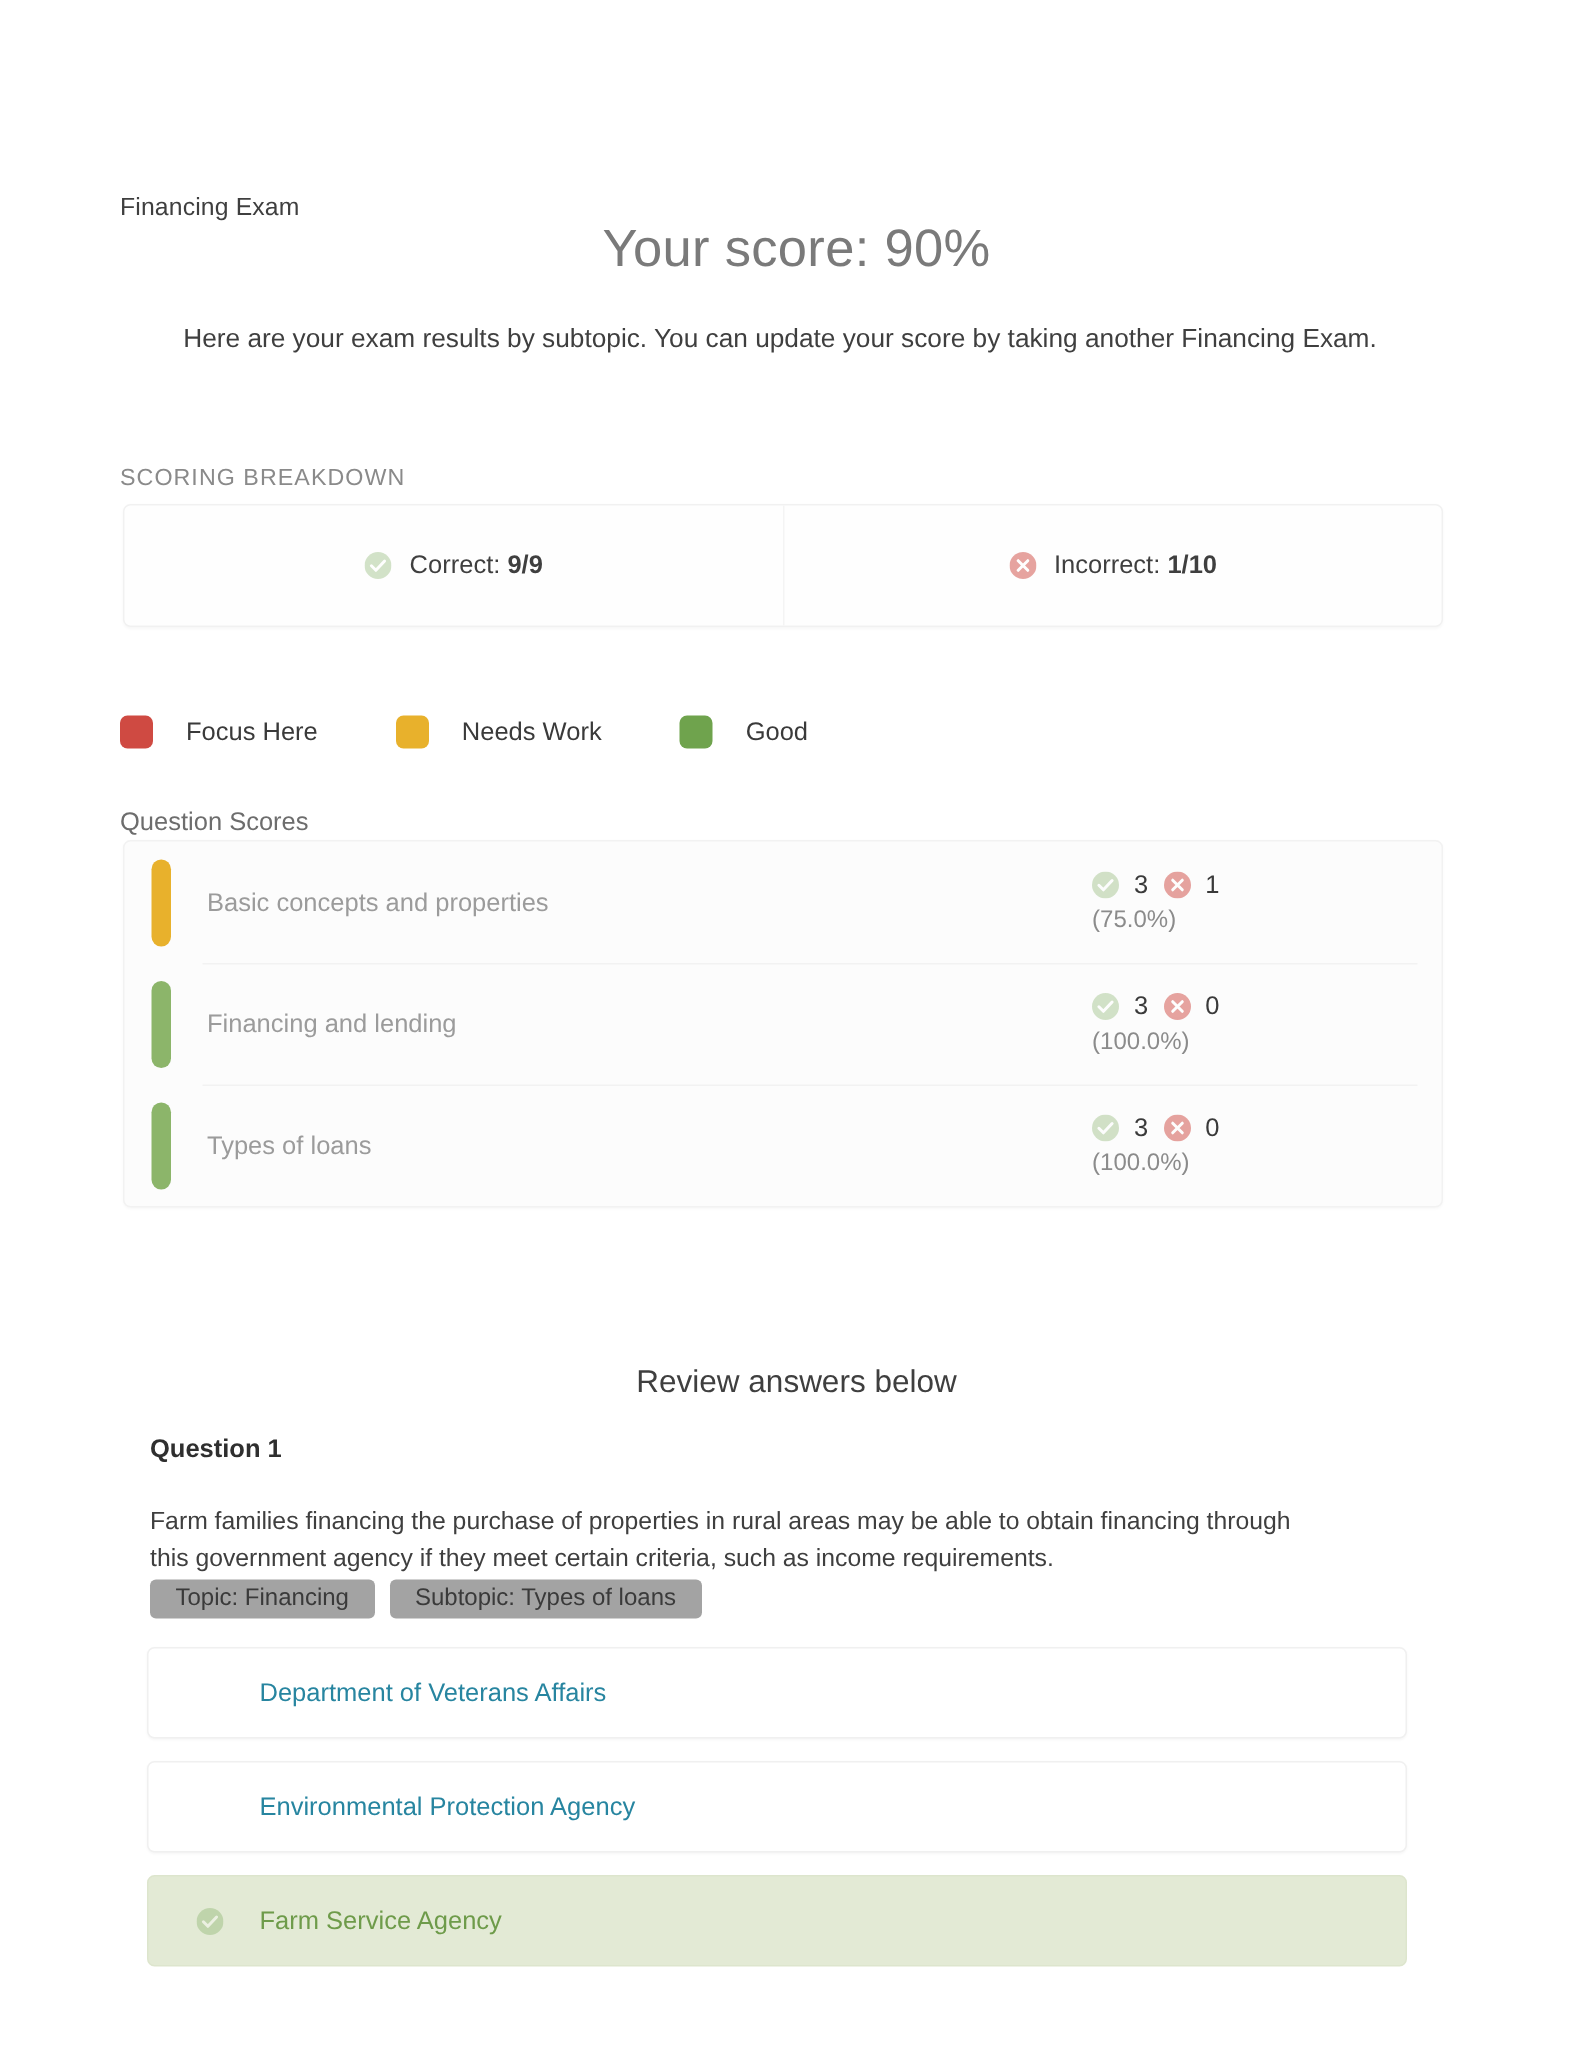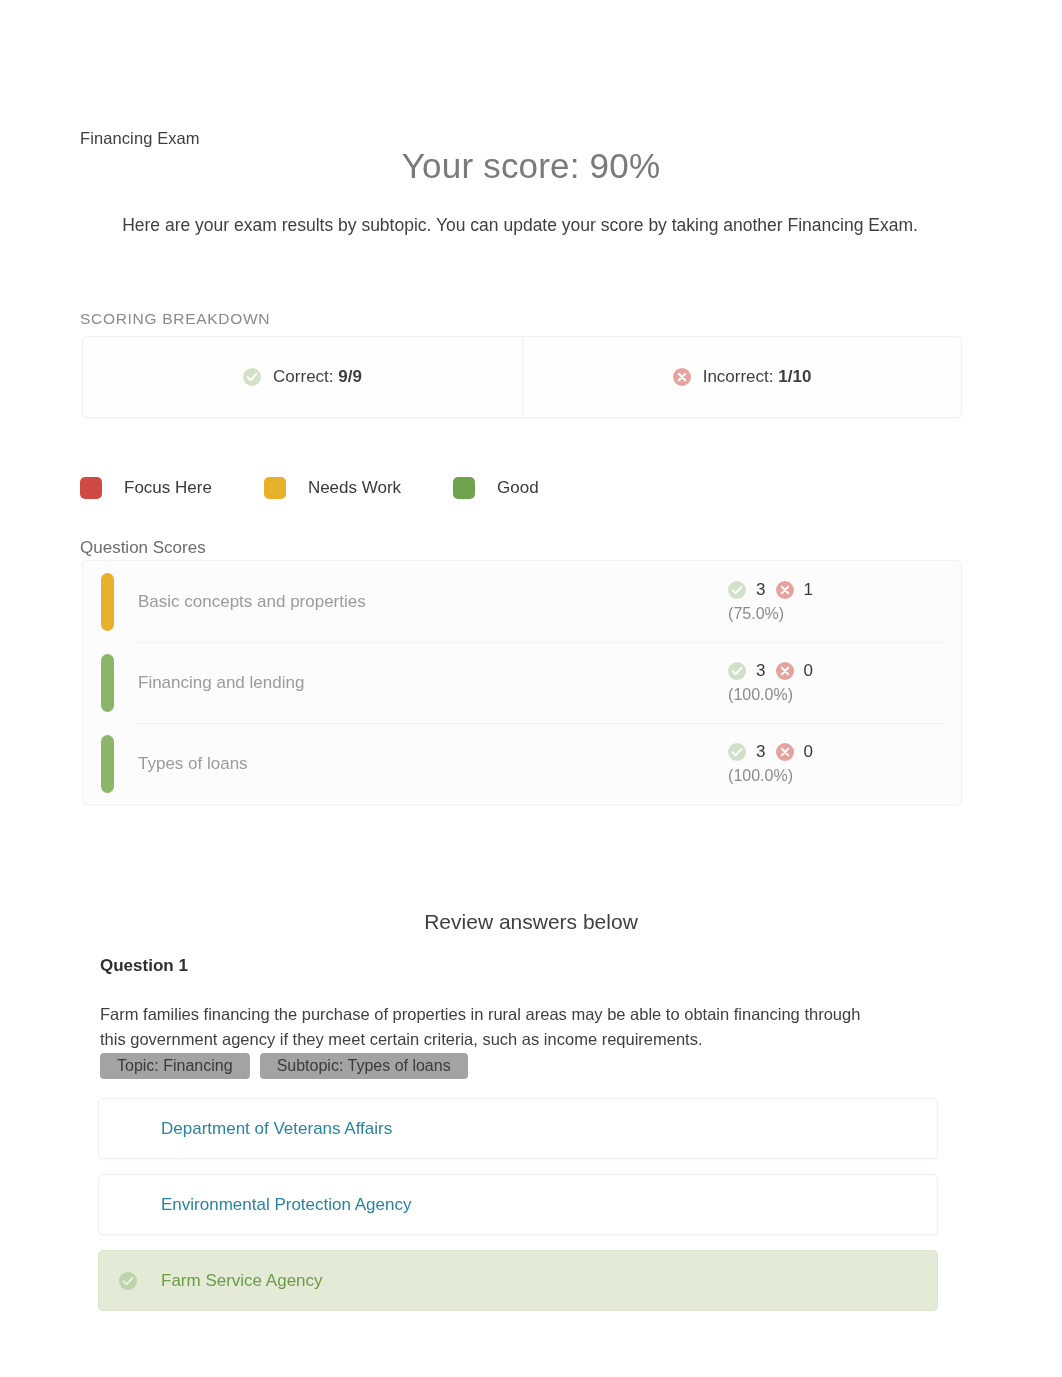--- a/index.html
+++ b/index.html
@@ -262,21 +262,21 @@
   }
   .option {
     height: 61px;
     display: flex;
     align-items: center;
     background: #ffffff;
     border: 1px solid #f0f0f0;
     border-radius: 5px;
     box-shadow: 0 1px 2px rgba(0,0,0,0.04);
     box-sizing: border-box;
-    padding-left: 20px;
+    padding-left: 32px;
     margin-bottom: 15px;
   }
   .option .opt-icon-slot {
     width: 42px;
     flex: 0 0 auto;
     display: flex;
     align-items: center;
   }
   .option .opt-label {
     font-size: 17px;

